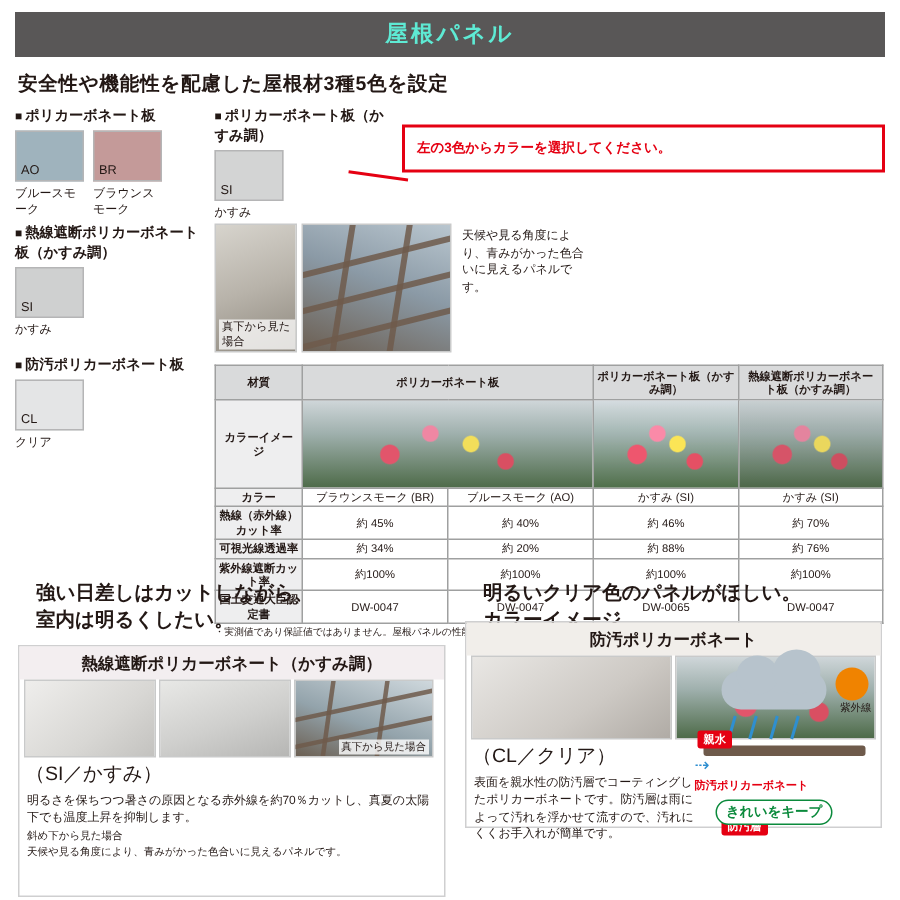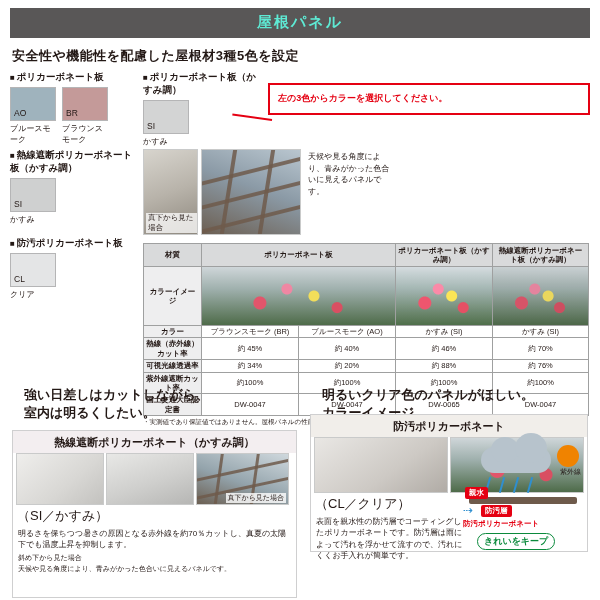--- a/index.html
+++ b/index.html
@@ -152,21 +152,21 @@
   .sun{position:absolute;right:4px;top:4px;width:22px;height:22px;background:#f08300;border-radius:50%;}
   .sunlab{position:absolute;right:2px;top:26px;font-size:7px;color:#231815;}
   .rainline{position:absolute;width:2px;height:16px;background:#2f8fd0;transform:rotate(16deg);}
   .roofslab{position:absolute;left:6px;top:56px;width:108px;height:7px;background:#6e5a4b;border-radius:2px;}
   .badge{
     position:absolute;font-size:7.5px;font-weight:bold;color:#ffffff;background:#e50012;
     padding:1px 4px;border-radius:2px;
   }
   .badge2{
     position:absolute;font-size:7.5px;font-weight:bold;color:#ffffff;background:#e50012;
-    padding:1px 4px;border-radius:2px;
+    padding:1px 4px;border-radius:2px;margin-top:40px;
   }
   .greenbadge{
     position:absolute;font-size:9px;font-weight:bold;color:#0b8a3c;border:1px solid #0b8a3c;
     background:#ffffff;padding:1px 6px;border-radius:9px;
   }
   .arrow{position:absolute;color:#2f8fd0;font-size:12px;}
 </style>
 </head>
 <body>
 

